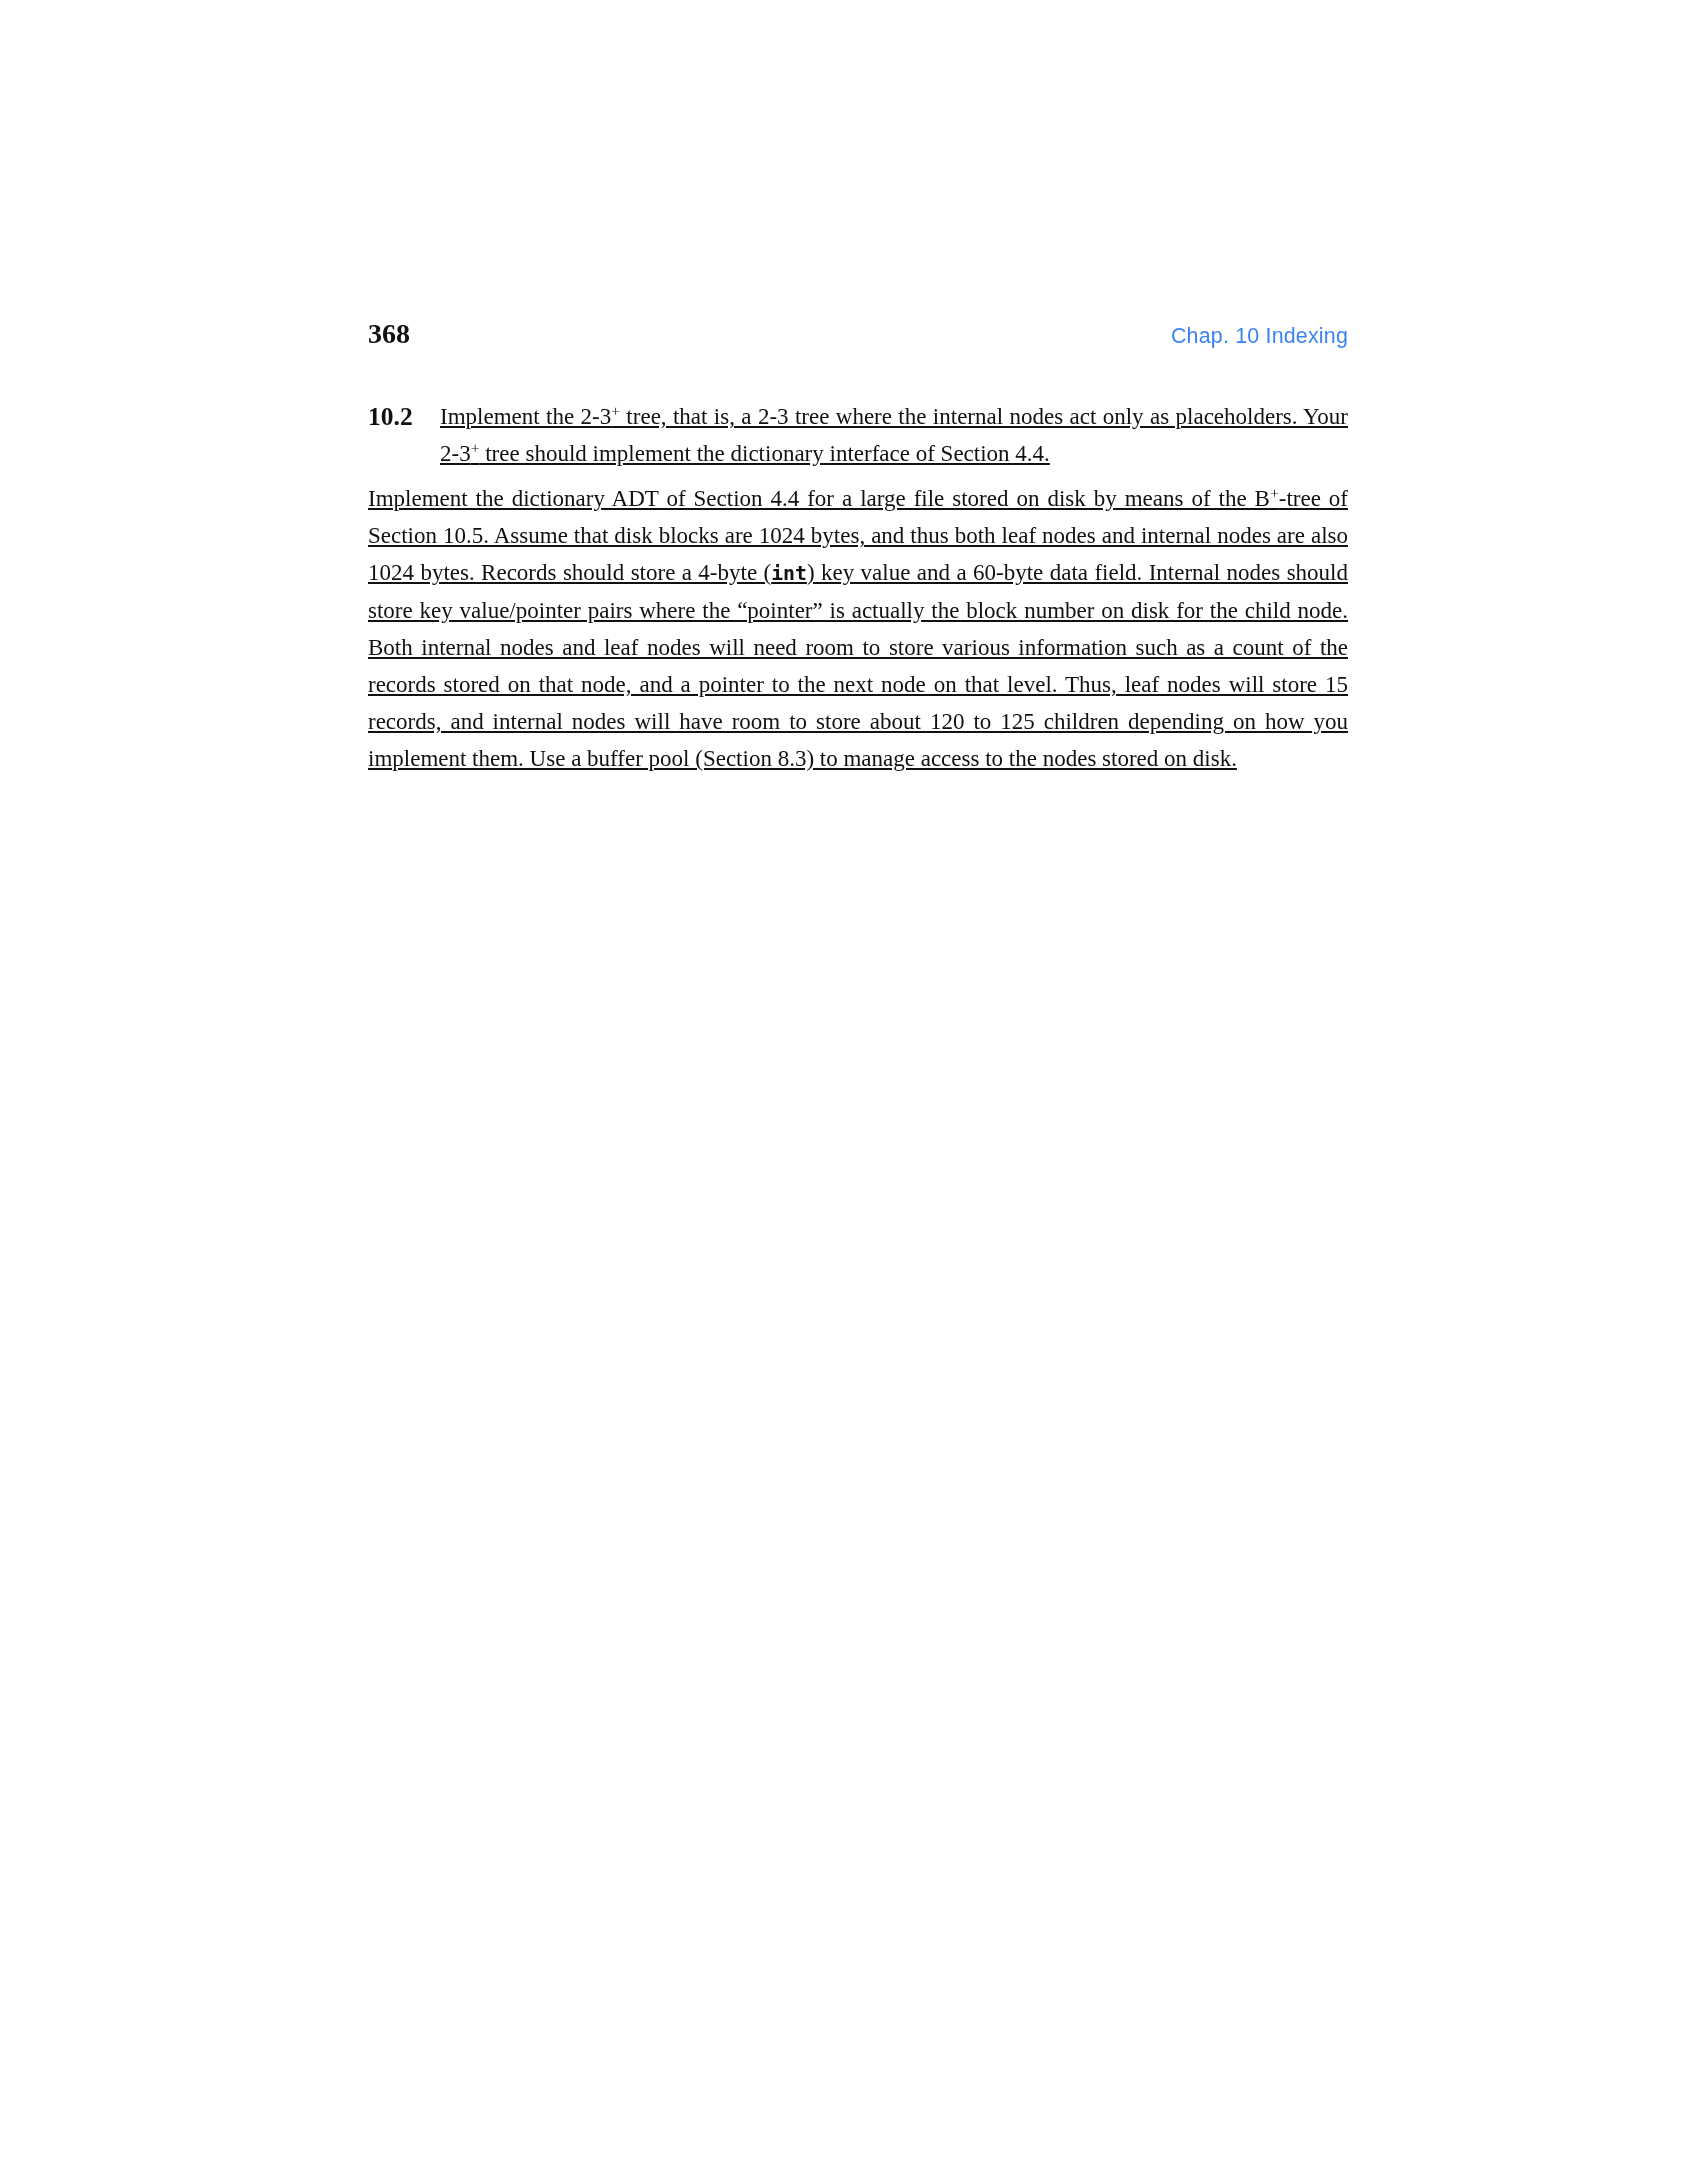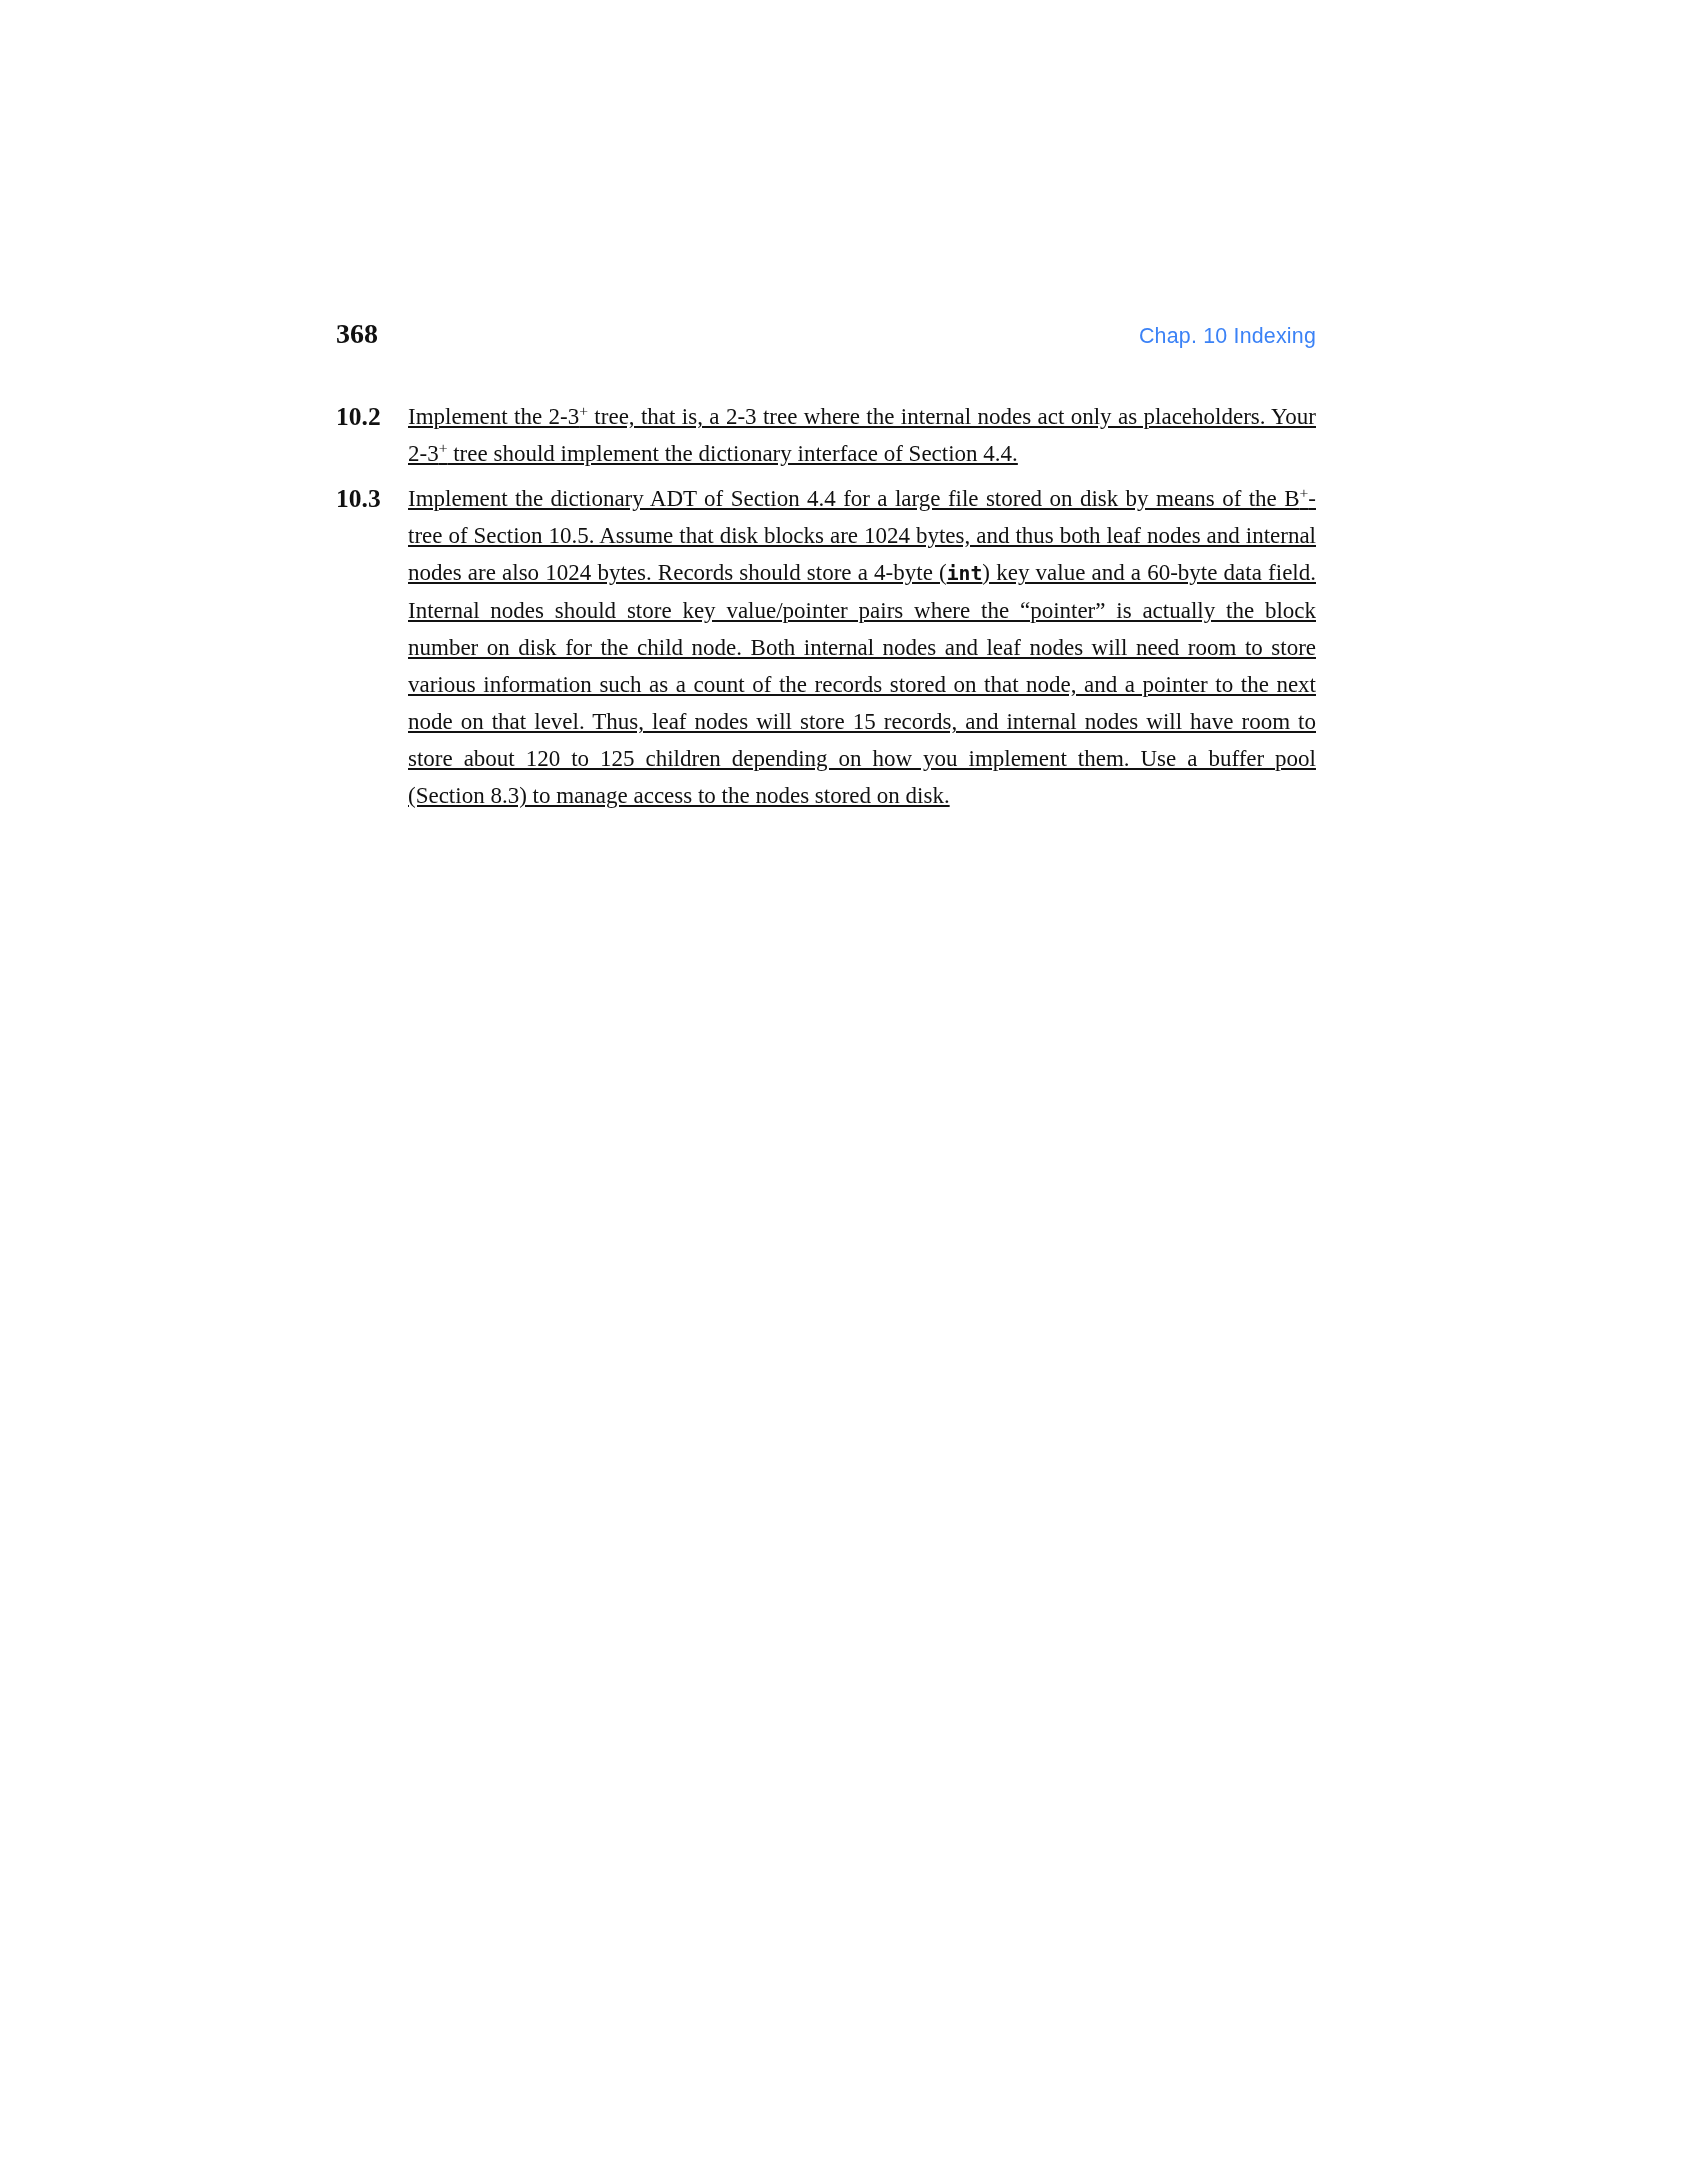--- a/index.html
+++ b/index.html
@@ -7,21 +7,21 @@
   body {
     width: 1687px;
     height: 2183px;
     position: relative;
     font-family: "Liberation Serif", serif;
     color: #111111;
     overflow: hidden;
   }
   .page-content {
     position: absolute;
-    left: 336px;
+    left: 368px;
     top: 317px;
     width: 980px;
   }
   .running-header-row {
     display: flex;
     justify-content: space-between;
     align-items: baseline;
   }
   .page-num {
     font-weight: bold;
@@ -77,20 +77,19 @@
   </div>
 
   <div class="exercises">
 
     <div class="exercise">
       <span class="ex-label">10.2</span>
       <p class="ex-body"><span>Implement the 2-3</span><sup class="plus">+</sup><span> tree, that is, a 2-3 tree where the internal nodes act only as placeholders. Your 2-3</span><sup class="plus">+</sup><span> tree should implement the dictionary interface of Section 4.4.</span></p>
     </div>
 
     <div class="exercise">
-      <span class="ex-label">10.3</span>
       <p class="ex-body"><span>Implement the dictionary ADT of Section 4.4 for a large file stored on disk by means of the B</span><sup class="plus">+</sup><span>-tree of Section 10.5.  Assume that disk blocks are 1024 bytes, and thus both leaf nodes and internal nodes are also 1024 bytes. Records should store a 4-byte (</span><span class="mono">int</span><span>) key value and a 60-byte data field. Internal nodes should store key value/pointer pairs where the “pointer” is actually the block number on disk for the child node. Both internal nodes and leaf nodes will need room to store various information such as a count of the records stored on that node, and a pointer to the next node on that level. Thus, leaf nodes will store 15 records, and internal nodes will have room to store about 120 to 125 children depending on how you implement them. Use a buffer pool (Section 8.3) to manage access to the nodes stored on disk.</span></p>
     </div>
 
   </div>
 
 </div>
 
 
 </body></html>

